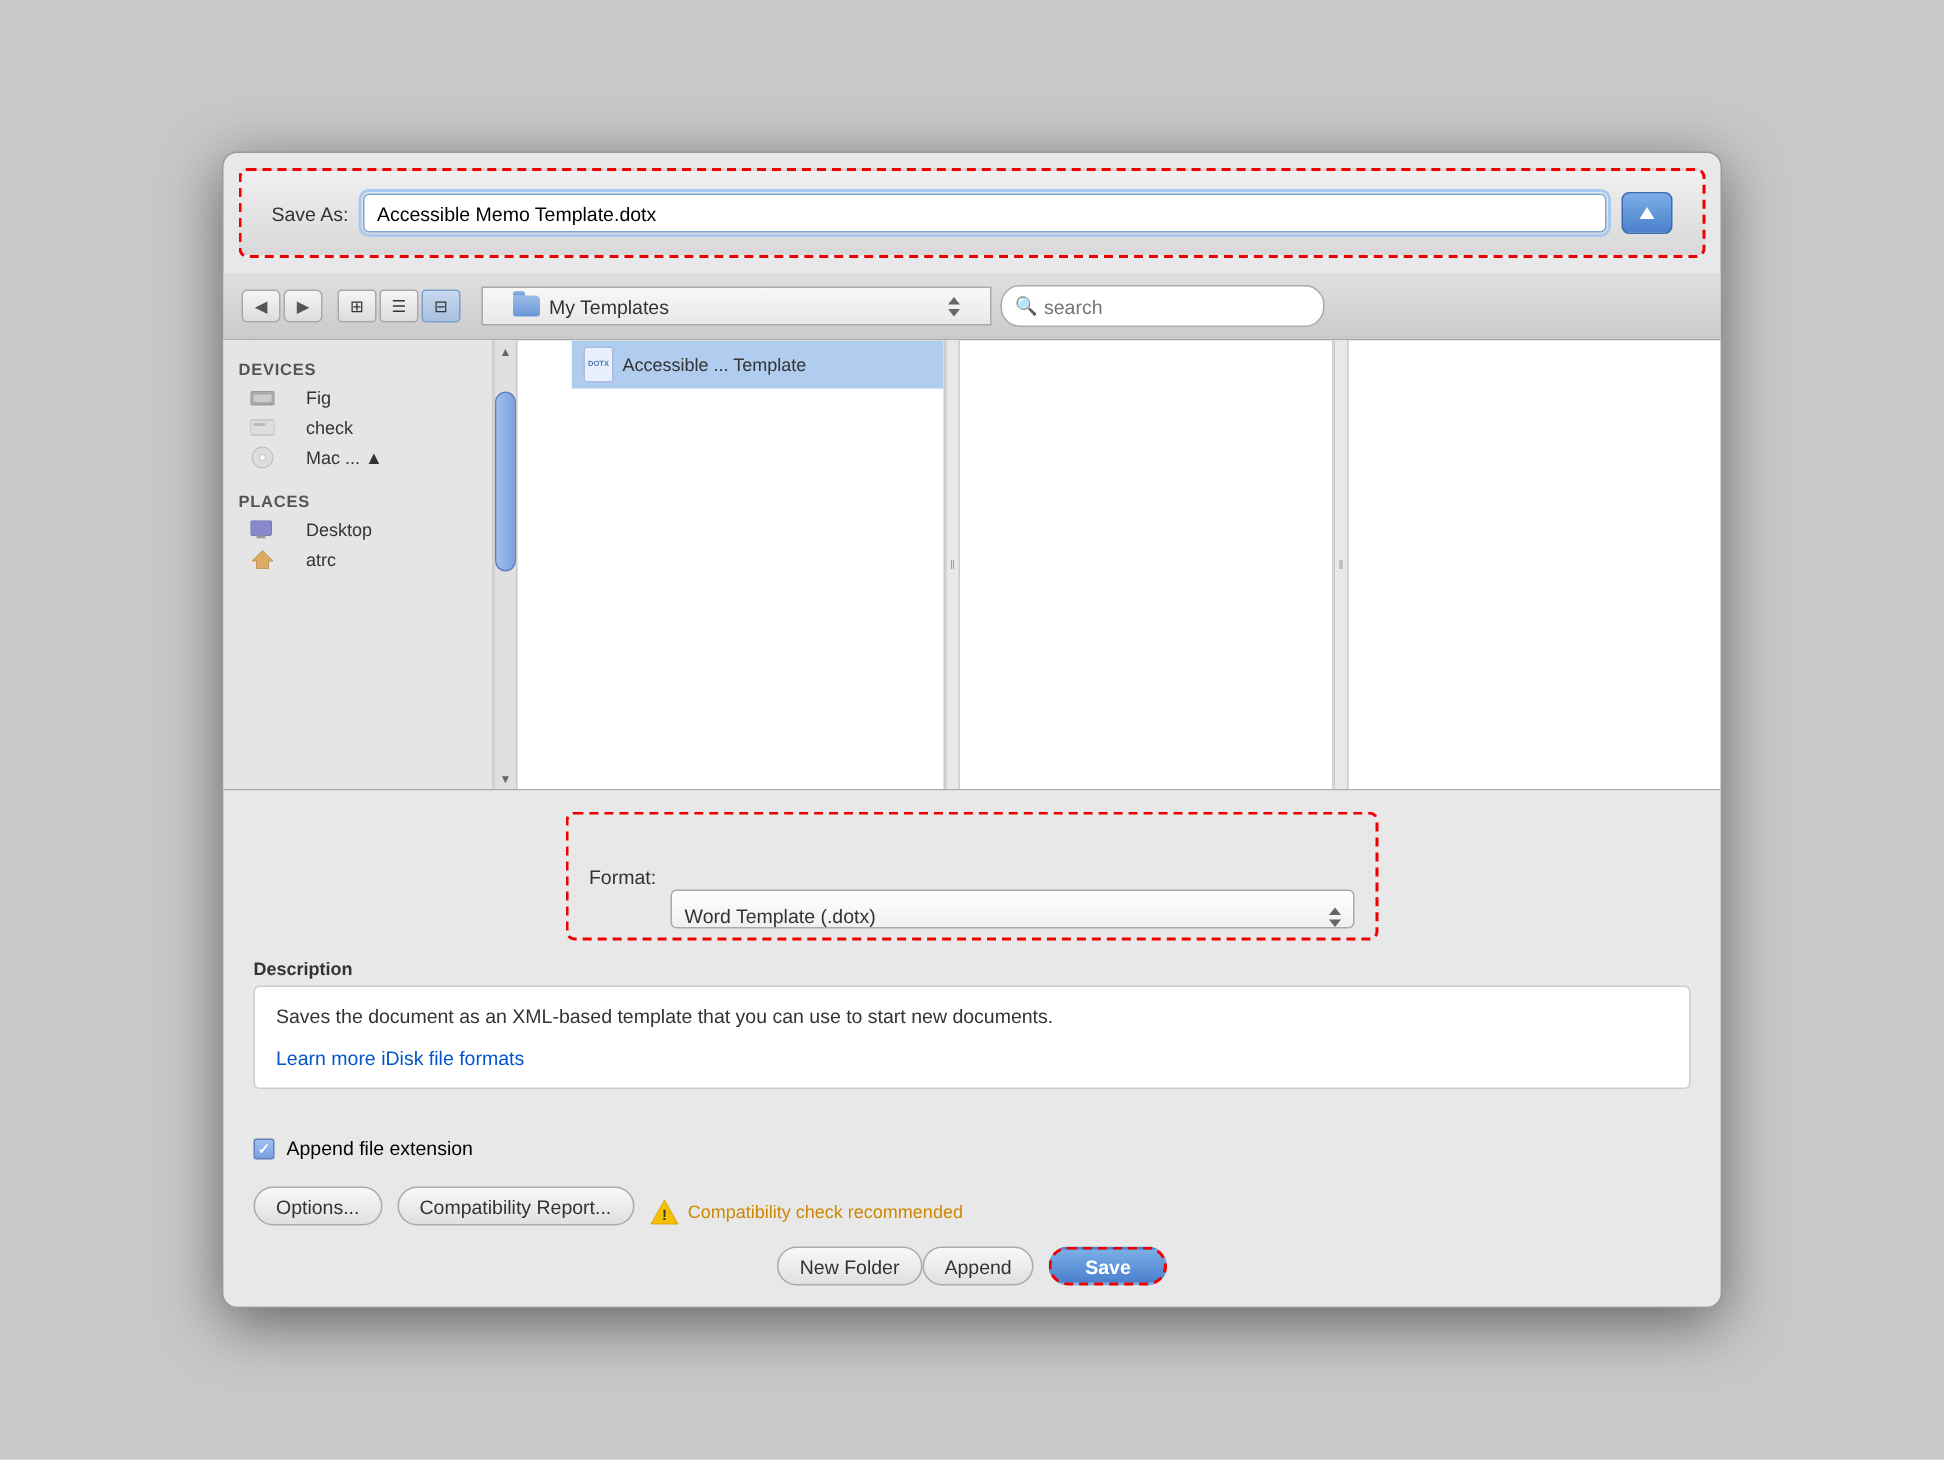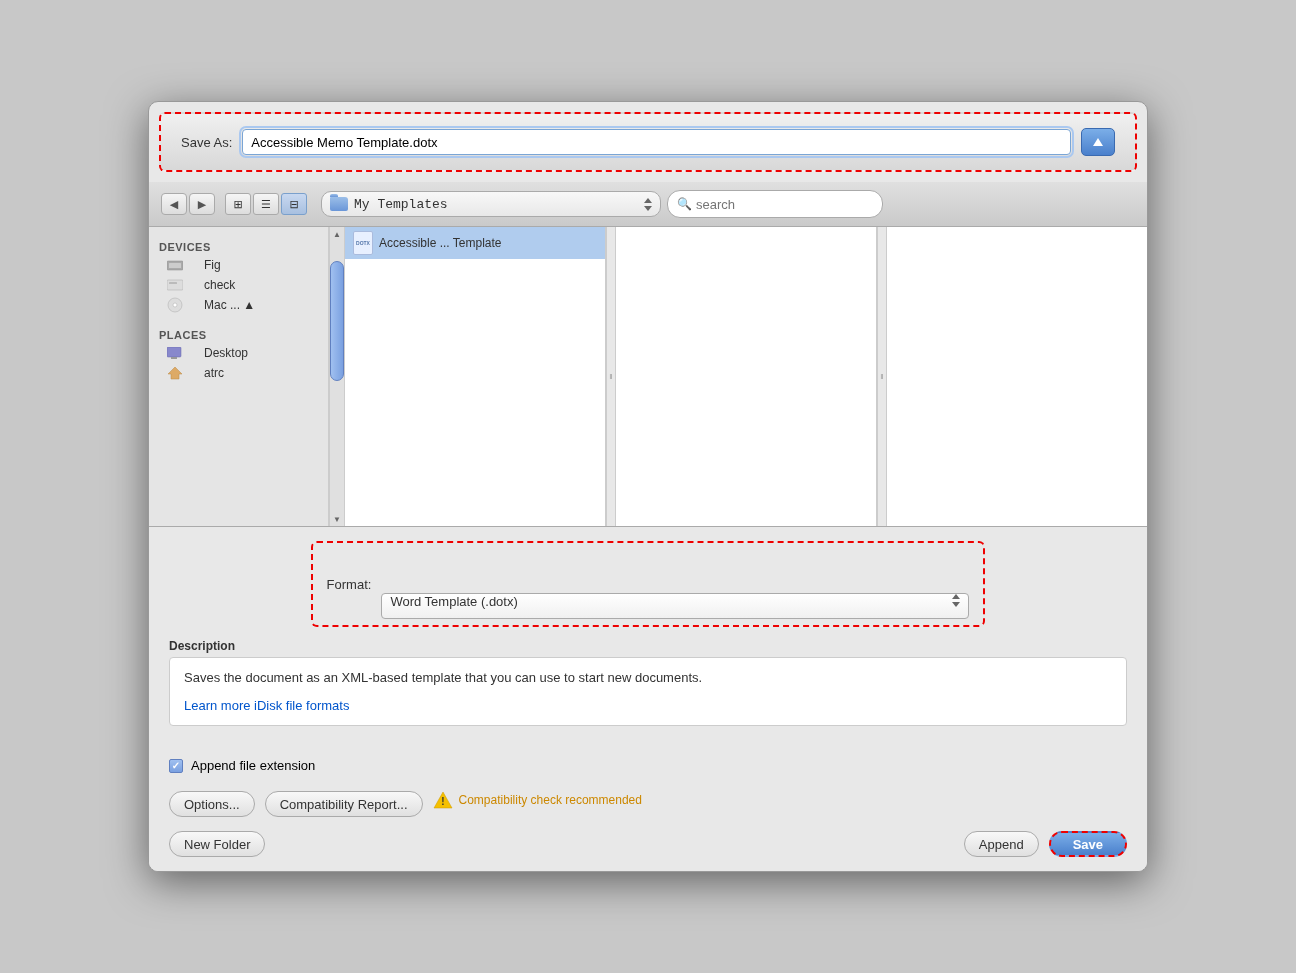--- a/index.html
+++ b/index.html
@@ -127,25 +127,24 @@
     }
 
     .location-selector {
       flex: 1;
       max-width: 340px;
       height: 26px;
       display: flex;
       align-items: center;
       background: linear-gradient(to bottom, #f8f8f8, #e8e8e8);
       border: 1px solid #aaa;
-      border-radius: 10px;
-      padding: 0 8px;
+      border-radius: 0;
+      padding: 0 20px;
       cursor: pointer;
       gap: 6px;
-      font-family: Liberation Mono, monospace;
     }
 
     .folder-icon {
       width: 18px;
       height: 14px;
       background: linear-gradient(to bottom, #9bbee8, #6a96d8);
       border-radius: 1px 3px 2px 2px;
       position: relative;
       display: inline-block;
     }
@@ -269,20 +268,21 @@
       font-size: 8px;
       color: #666;
       cursor: pointer;
       flex-shrink: 0;
     }
 
     
     .file-columns {
       display: flex;
       flex: 1;
+      padding-left: 36px;
     }
 
     .file-col {
       flex: 1;
       border-right: 1px solid #ccc;
       overflow-y: auto;
     }
 
     .file-col:last-child {
       border-right: none;
@@ -352,30 +352,30 @@
       padding: 6px 14px;
     }
 
     .format-label {
       font-size: 13px;
       color: #333;
       font-weight: normal;
     }
 
     .format-select {
-      width: 588px;
+      width: 456px;
       height: 26px;
       background: linear-gradient(to bottom, #fff, #f0f0f0);
       border: 1px solid #aaa;
       border-radius: 4px;
       padding: 0 8px;
       font-size: 13px;
       color: #333;
       display: flex;
-      align-items: flex-start;
+      align-items: flex-end;
       justify-content: space-between;
       cursor: pointer;
       margin-top: 44px;
     }
 
     .description-section {
       margin-bottom: 28px;
     }
 
     .description-label {
@@ -425,21 +425,21 @@
     }
 
     .checkbox-check {
       color: white;
       font-size: 10px;
       font-weight: bold;
     }
 
     .button-row {
       display: flex;
-      align-items: flex-start;
+      align-items: flex-end;
       gap: 10px;
       margin-bottom: 14px;
     }
 
     .mac-btn {
       height: 26px;
       padding: 0 14px;
       background: linear-gradient(to bottom, #f8f8f8, #e0e0e0);
       border: 1px solid #aaa;
       border-radius: 13px;
@@ -458,21 +458,21 @@
 
     .warning-group {
       display: flex;
       align-items: center;
       gap: 6px;
     }
 
     .bottom-row {
       display: flex;
       align-items: center;
-      justify-content: space-between;
+      justify-content: center;
     }
 
     .right-buttons {
       display: flex;
       gap: 10px;
       align-items: center;
     }
 
     .save-btn {
       height: 26px;

